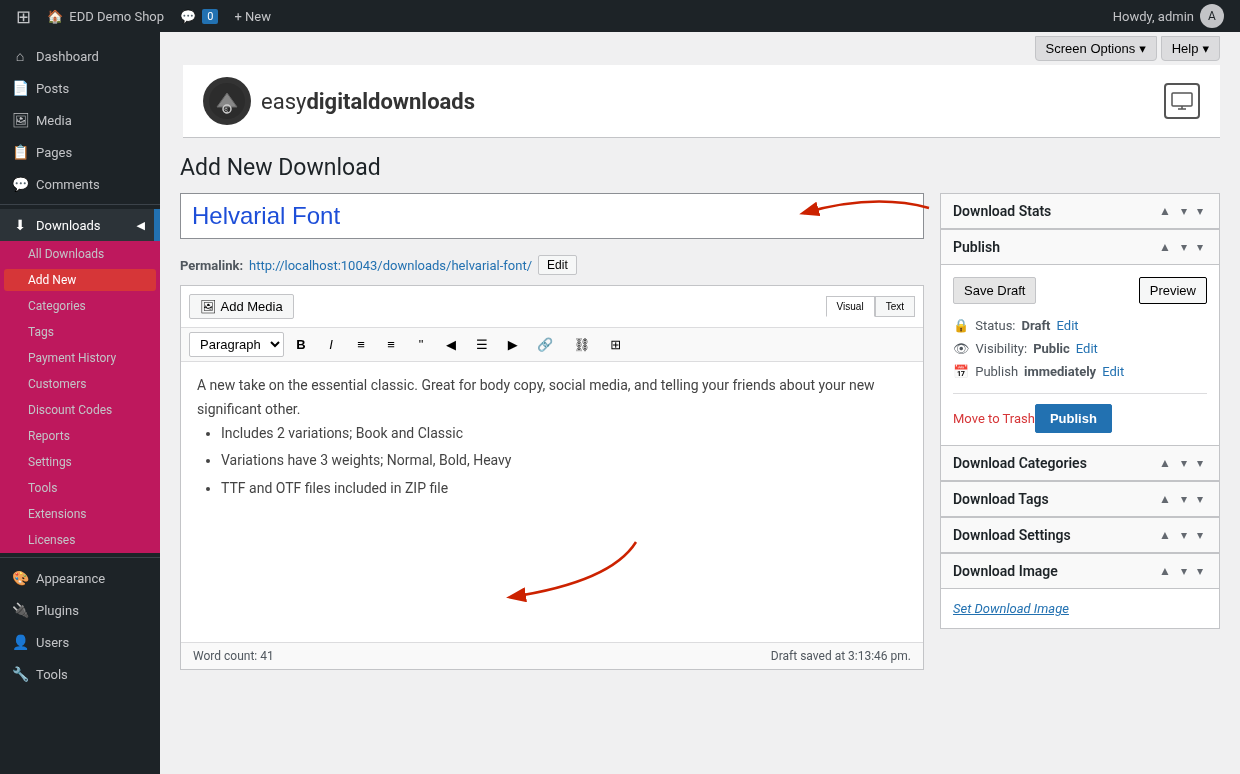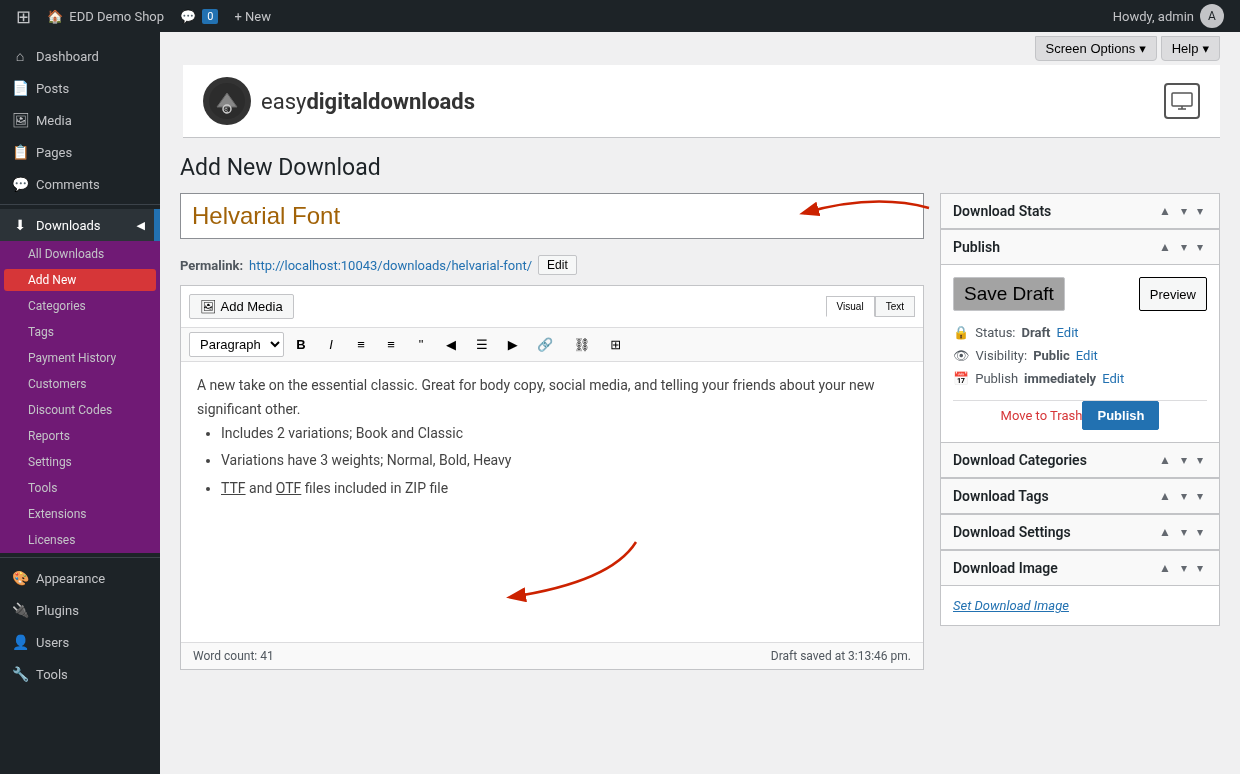--- a/index.html
+++ b/index.html
@@ -45,21 +45,21 @@
     }
     .menu-item.downloads-active { background: #2c3338; color: #fff; position: relative; }
     .menu-item.downloads-active::after {
       content: '';
       position: absolute;
       right: 0; top: 0; bottom: 0;
       width: 3px;
       background: #2271b1;
     }
     .menu-item .menu-icon { width: 16px; text-align: center; font-size: 14px; }
-    .submenu { background: #701a75; }
+    .submenu { background: #be185d; }
     .submenu .sub-item {
       padding: 6px 12px 6px 28px;
       color: #c3c4c7;
       cursor: pointer;
       font-size: 12px;
     }
     .submenu .sub-item.current { background: #d63638; color: #fff; border-radius: 3px; margin: 2px 4px; padding: 4px 8px 4px 24px; }
     .menu-separator { border-top: 1px solid #3c434a; margin: 4px 0; }
 
     
@@ -143,21 +143,21 @@
       min-width: 0;
     }
 
     
     .post-title-input {
       width: 100%;
       padding: 8px 11px;
       font-size: 24px;
       border: 1px solid #8c8f94;
       background: #fff;
-      color: #a16207;
+      color: #1d4ed8;
       margin-bottom: 8px;
     }
 
     
     .permalink-bar {
       font-size: 13px;
       color: #50575e;
       margin-bottom: 10px;
       display: flex;
       align-items: center;
@@ -247,21 +247,21 @@
       padding: 12px 16px;
       min-height: 280px;
       background: #fff;
       font-size: 14px;
       line-height: 1.7;
       color: #444;
       position: relative;
     }
     .editor-content ul { padding-left: 24px; }
     .editor-content ul li { margin-bottom: 4px; }
-    .editor-content .underline { text-decoration: underline; }
+    .editor-content .underline { }
 
     
     .editor-footer {
       border-top: 1px solid #dcdcde;
       padding: 6px 12px;
       display: flex;
       justify-content: space-between;
       font-size: 12px;
       color: #50575e;
       background: #f9f9f9;
@@ -310,24 +310,24 @@
     }
     .panel-body { padding: 12px; }
 
     
     .publish-actions {
       display: flex;
       justify-content: space-between;
       margin-bottom: 10px;
     }
     .save-draft-btn {
-      background: #a3a3a3;
+      background: #e5e5e5;
       border: 1px solid #c3c4c7;
       padding: 5px 10px;
-      font-size: 19px;
+      font-size: 13px;
       cursor: pointer;
       border-radius: 2px;
     }
     .preview-btn {
       background: #f6f7f7;
       border: 1px solid #000000;
       padding: 5px 10px;
       font-size: 13px;
       cursor: pointer;
       border-radius: 2px;
@@ -341,24 +341,24 @@
       display: flex;
       align-items: center;
       gap: 6px;
       padding: 4px 0;
       color: #50575e;
     }
     .publish-meta-row a { color: #2271b1; text-decoration: none; }
 
     .publish-footer {
       display: flex;
-      justify-content: center;
+      justify-content: flex-start;
       align-items: center;
       margin-top: 10px;
-      padding-top: 0;
+      padding-top: 10px;
       border-top: 1px solid #dcdcde;
     }
     .move-to-trash { color: #d63638; text-decoration: none; font-size: 13px; cursor: pointer; }
     .publish-btn {
       background: #2271b1;
       color: #fff;
       border: 1px solid #2271b1;
       padding: 6px 14px;
       font-size: 13px;
       cursor: pointer;

